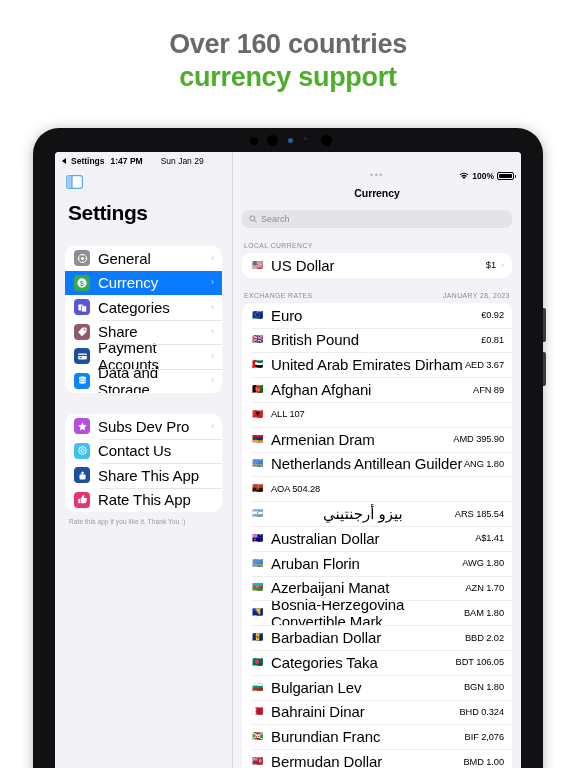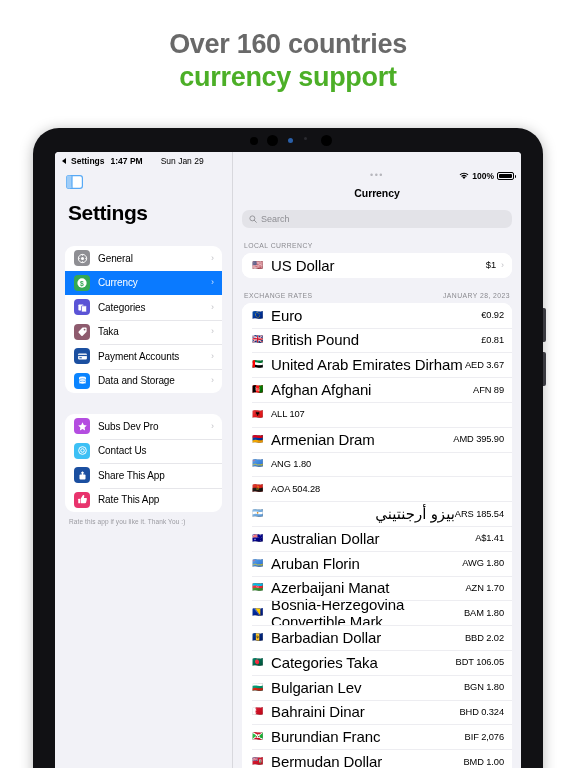--- a/index.html
+++ b/index.html
@@ -117,21 +117,21 @@
   .row.sel { background:#0a7aff; }
   .row.sel::before { background:transparent; }
   .row.sel + .row::before { background:transparent; }
   .ic {
     width:16px;height:16px;border-radius:4px;flex-shrink:0;
     display:flex;align-items:center;justify-content:center;
     color:#fff; font-size:10px; font-weight:bold;
     margin-right:8px;
   }
   .ic svg { display:block; }
-  .row-label { font-size:10px; color:#000; flex:1; letter-spacing:-0.1px;}
+  .row-label { font-size:15px; color:#000; flex:1; letter-spacing:-0.1px;}
   .row.sel .row-label { color:#fff; }
   .chev {
     color:#c2c2c7; font-size:9px; line-height:1; margin-left:4px;
   }
   .row.sel .chev { color:#cfe3ff; }
   .footnote {
     font-size:6.5px; color:#9a9aa0; margin:6px 0 0 14px; letter-spacing:0.1px;
   }
 
   
@@ -159,21 +159,21 @@
   .card { margin:0 9px; background:#fff; border-radius:9px; overflow:hidden; }
   .crow {
     display:flex; align-items:center; height:24.8px; padding:0 8px 0 10px;
     position:relative; background:#fff;
   }
   .crow + .crow::before {
     content:""; position:absolute; left:10px; right:0; top:0; height:1px; background:#ededf1;
   }
   .flag { font-size:9px; margin-right:6px; width:13px; flex-shrink:0; line-height:1;}
   .cname { font-size:15px; color:#000; flex:1; letter-spacing:-0.1px; }
-  .cname.rtl { direction:rtl; text-align:right; }
+  .cname.rtl { direction:rtl; text-align:center; }
   .cval { font-size:9.3px; color:#000; letter-spacing:-0.1px; }
   .crow .chev { color:#c2c2c7; font-size:9px; margin-left:5px; }
   .rates-card { margin:0 9px; background:#fff; border-radius:9px 9px 0 0; overflow:hidden; }
 </style>
 </head>
 <body>
 
 <div class="headline">
   <span class="l1">Over 160 countries</span>
   <span class="l2">currency support</span>
@@ -257,21 +257,21 @@
             <span class="row-label">Categories</span>
             <span class="chev">›</span>
           </div>
           <div class="row">
             <span class="ic" style="background: rgb(142, 91, 110);">
               <svg viewBox="0 0 16 16" width="11" height="11">
                 <path d="M8.6 2.2H13a1 1 0 0 1 1 1v4.4a1.4 1.4 0 0 1-.4 1l-5.4 5.4a1.3 1.3 0 0 1-1.9 0L2.5 9.8a1.3 1.3 0 0 1 0-1.9l5.1-5.3a1.4 1.4 0 0 1 1-0.4z" fill="#fff"></path>
                 <circle cx="11" cy="5.2" r="1.3" fill="#8e5b6e"></circle>
               </svg>
             </span>
-            <span class="row-label">Taka</span>
+            <span class="row-label">Share</span>
             <span class="chev">›</span>
           </div>
           <div class="row">
             <span class="ic" style="background: rgb(27, 79, 160);">
               <svg viewBox="0 0 16 16" width="11" height="11">
                 <rect x="1.6" y="3.6" width="12.8" height="8.8" rx="1.6" fill="#fff"></rect>
                 <rect x="1.6" y="5.6" width="12.8" height="1.8" fill="#1b4fa0"></rect>
                 <rect x="3.2" y="9" width="4" height="1.6" rx="0.8" fill="#1b4fa0"></rect>
               </svg>
             </span>
@@ -392,20 +392,21 @@
             <span class="flag">🇦🇱</span>
             <span class="cval">ALL 107</span>
           </div>
           <div class="crow">
             <span class="flag">🇦🇲</span>
             <span class="cname">Armenian Dram</span>
             <span class="cval">AMD 395.90</span>
           </div>
           <div class="crow">
             <span class="flag">🇦🇼</span>
+            <span class="cname">Netherlands Antillean Guilder</span>
             <span class="cval">ANG 1.80</span>
           </div>
           <div class="crow">
             <span class="flag">🇦🇴</span>
             <span class="cval">AOA 504.28</span>
           </div>
           <div class="crow">
             <span class="flag">🇦🇷</span>
             <span class="cname rtl">بيزو أرجنتيني</span>
             <span class="cval">ARS 185.54</span>

